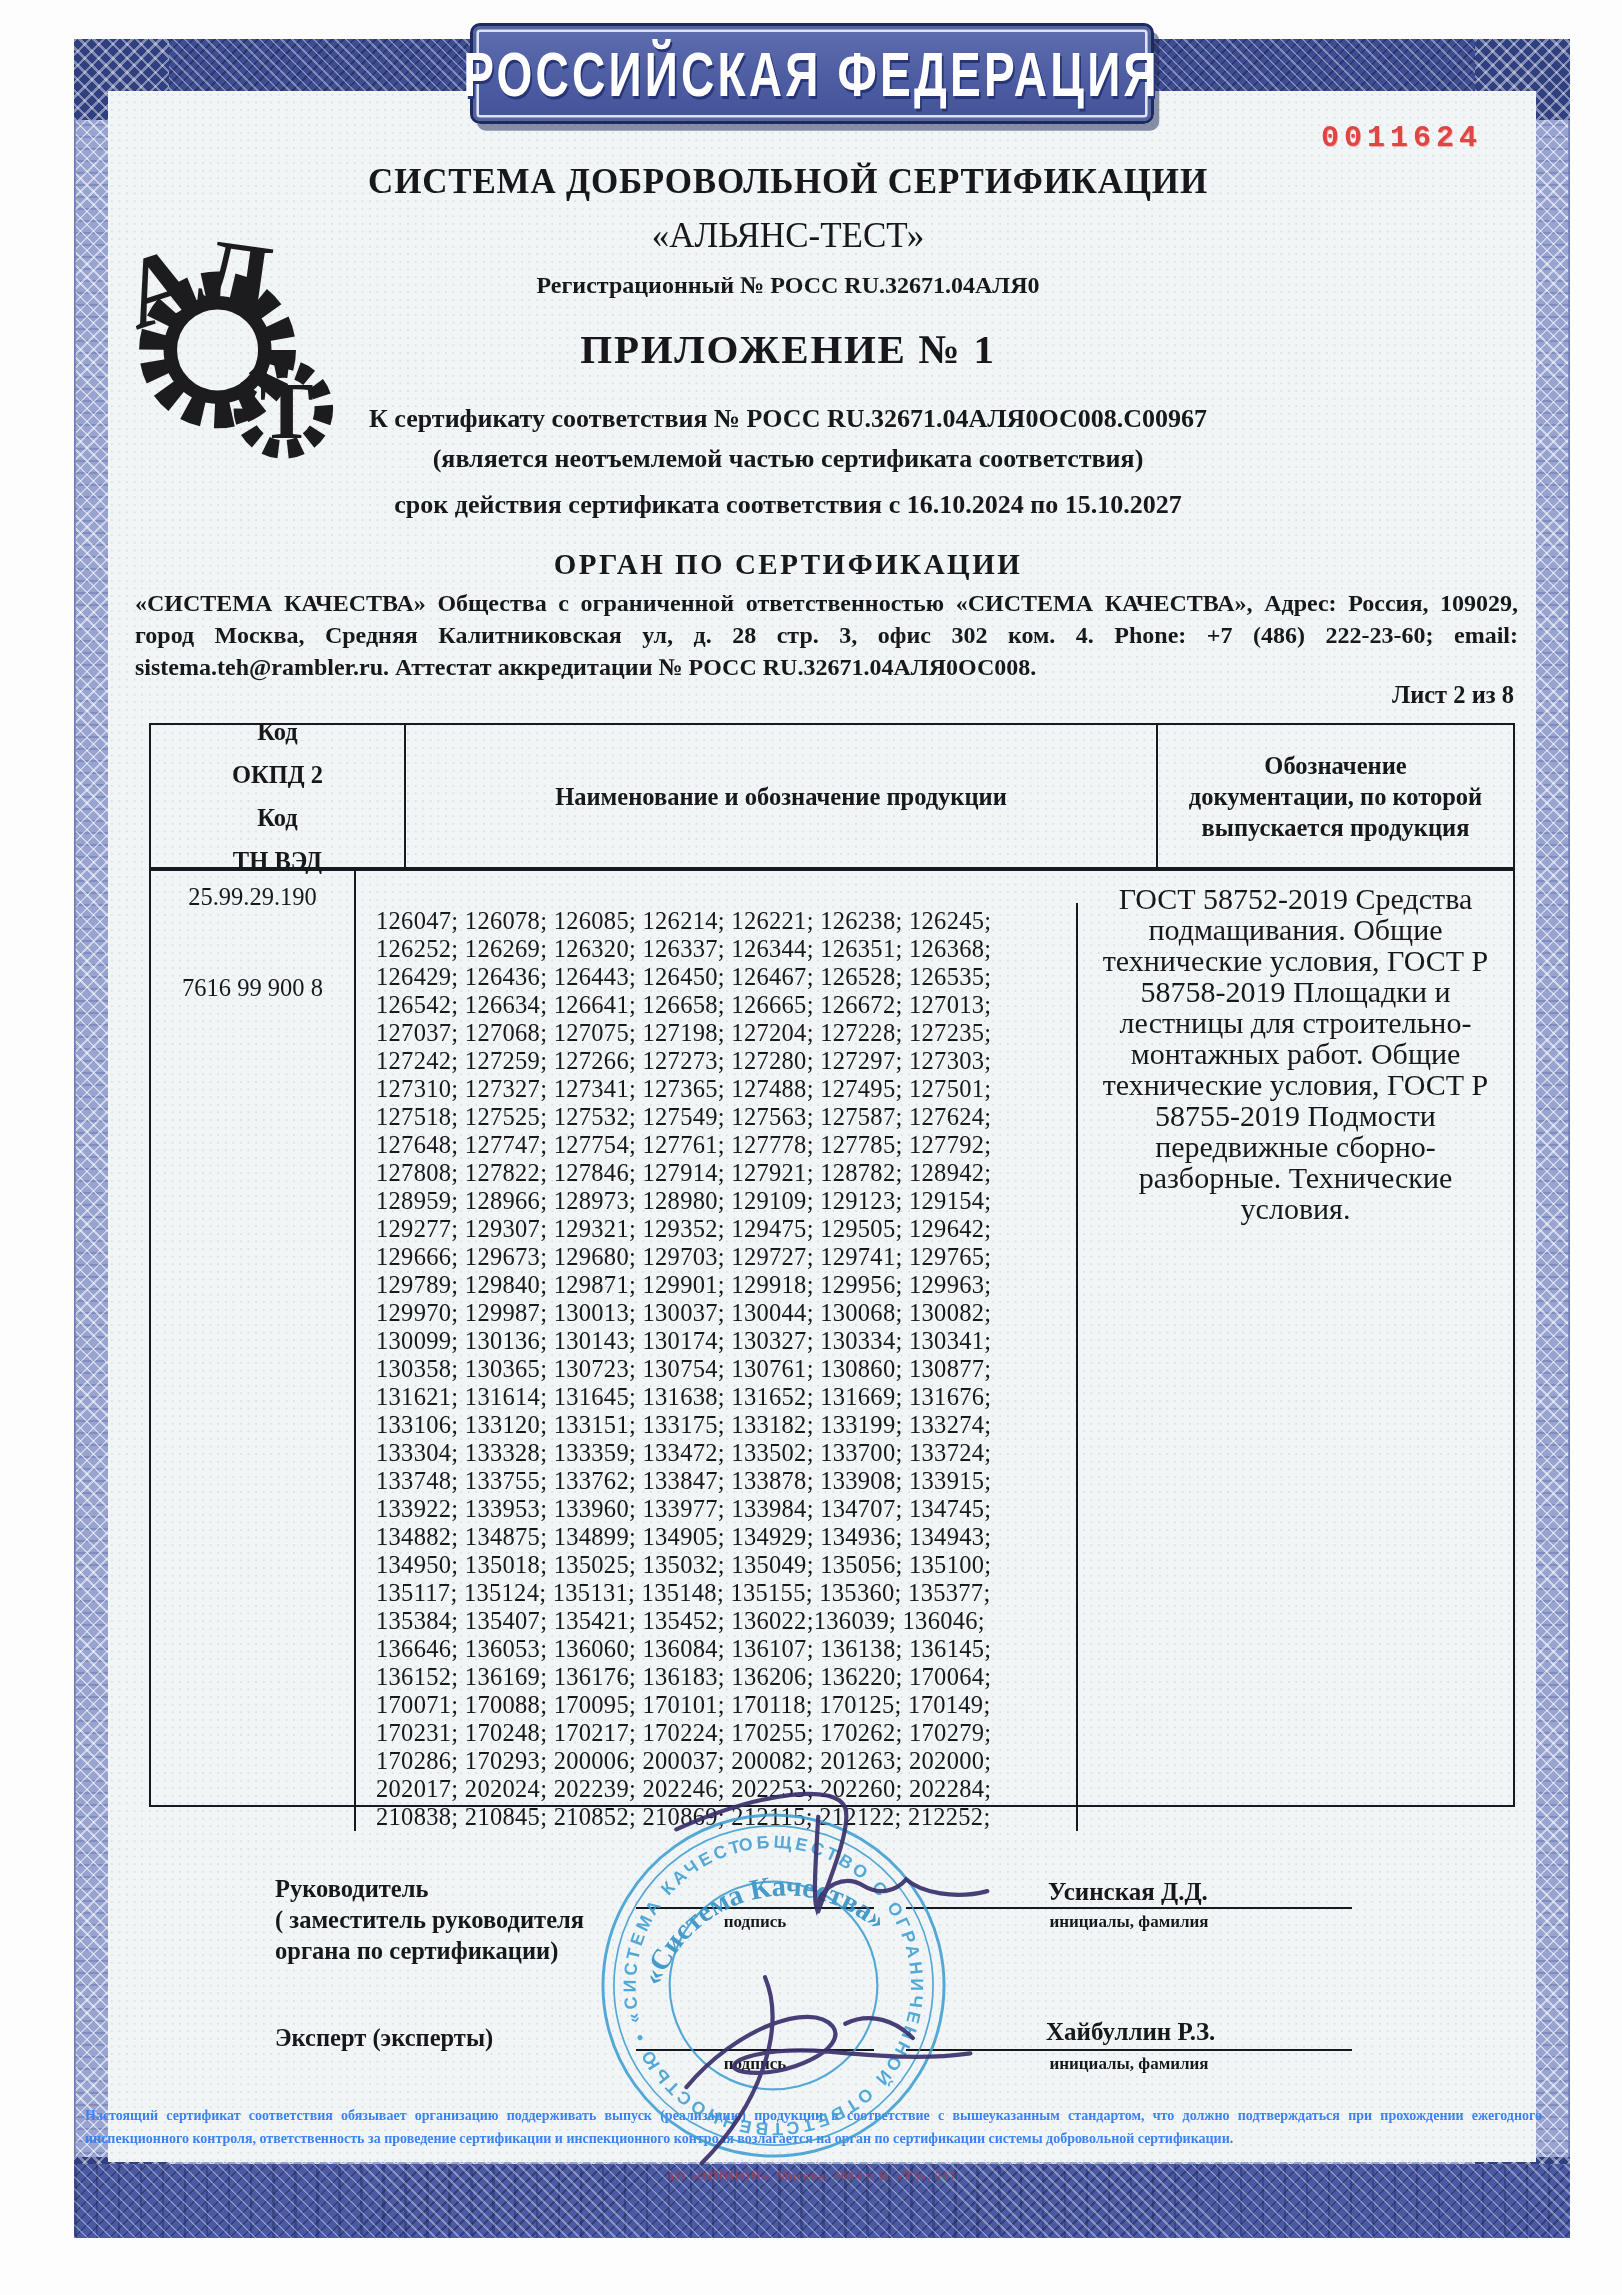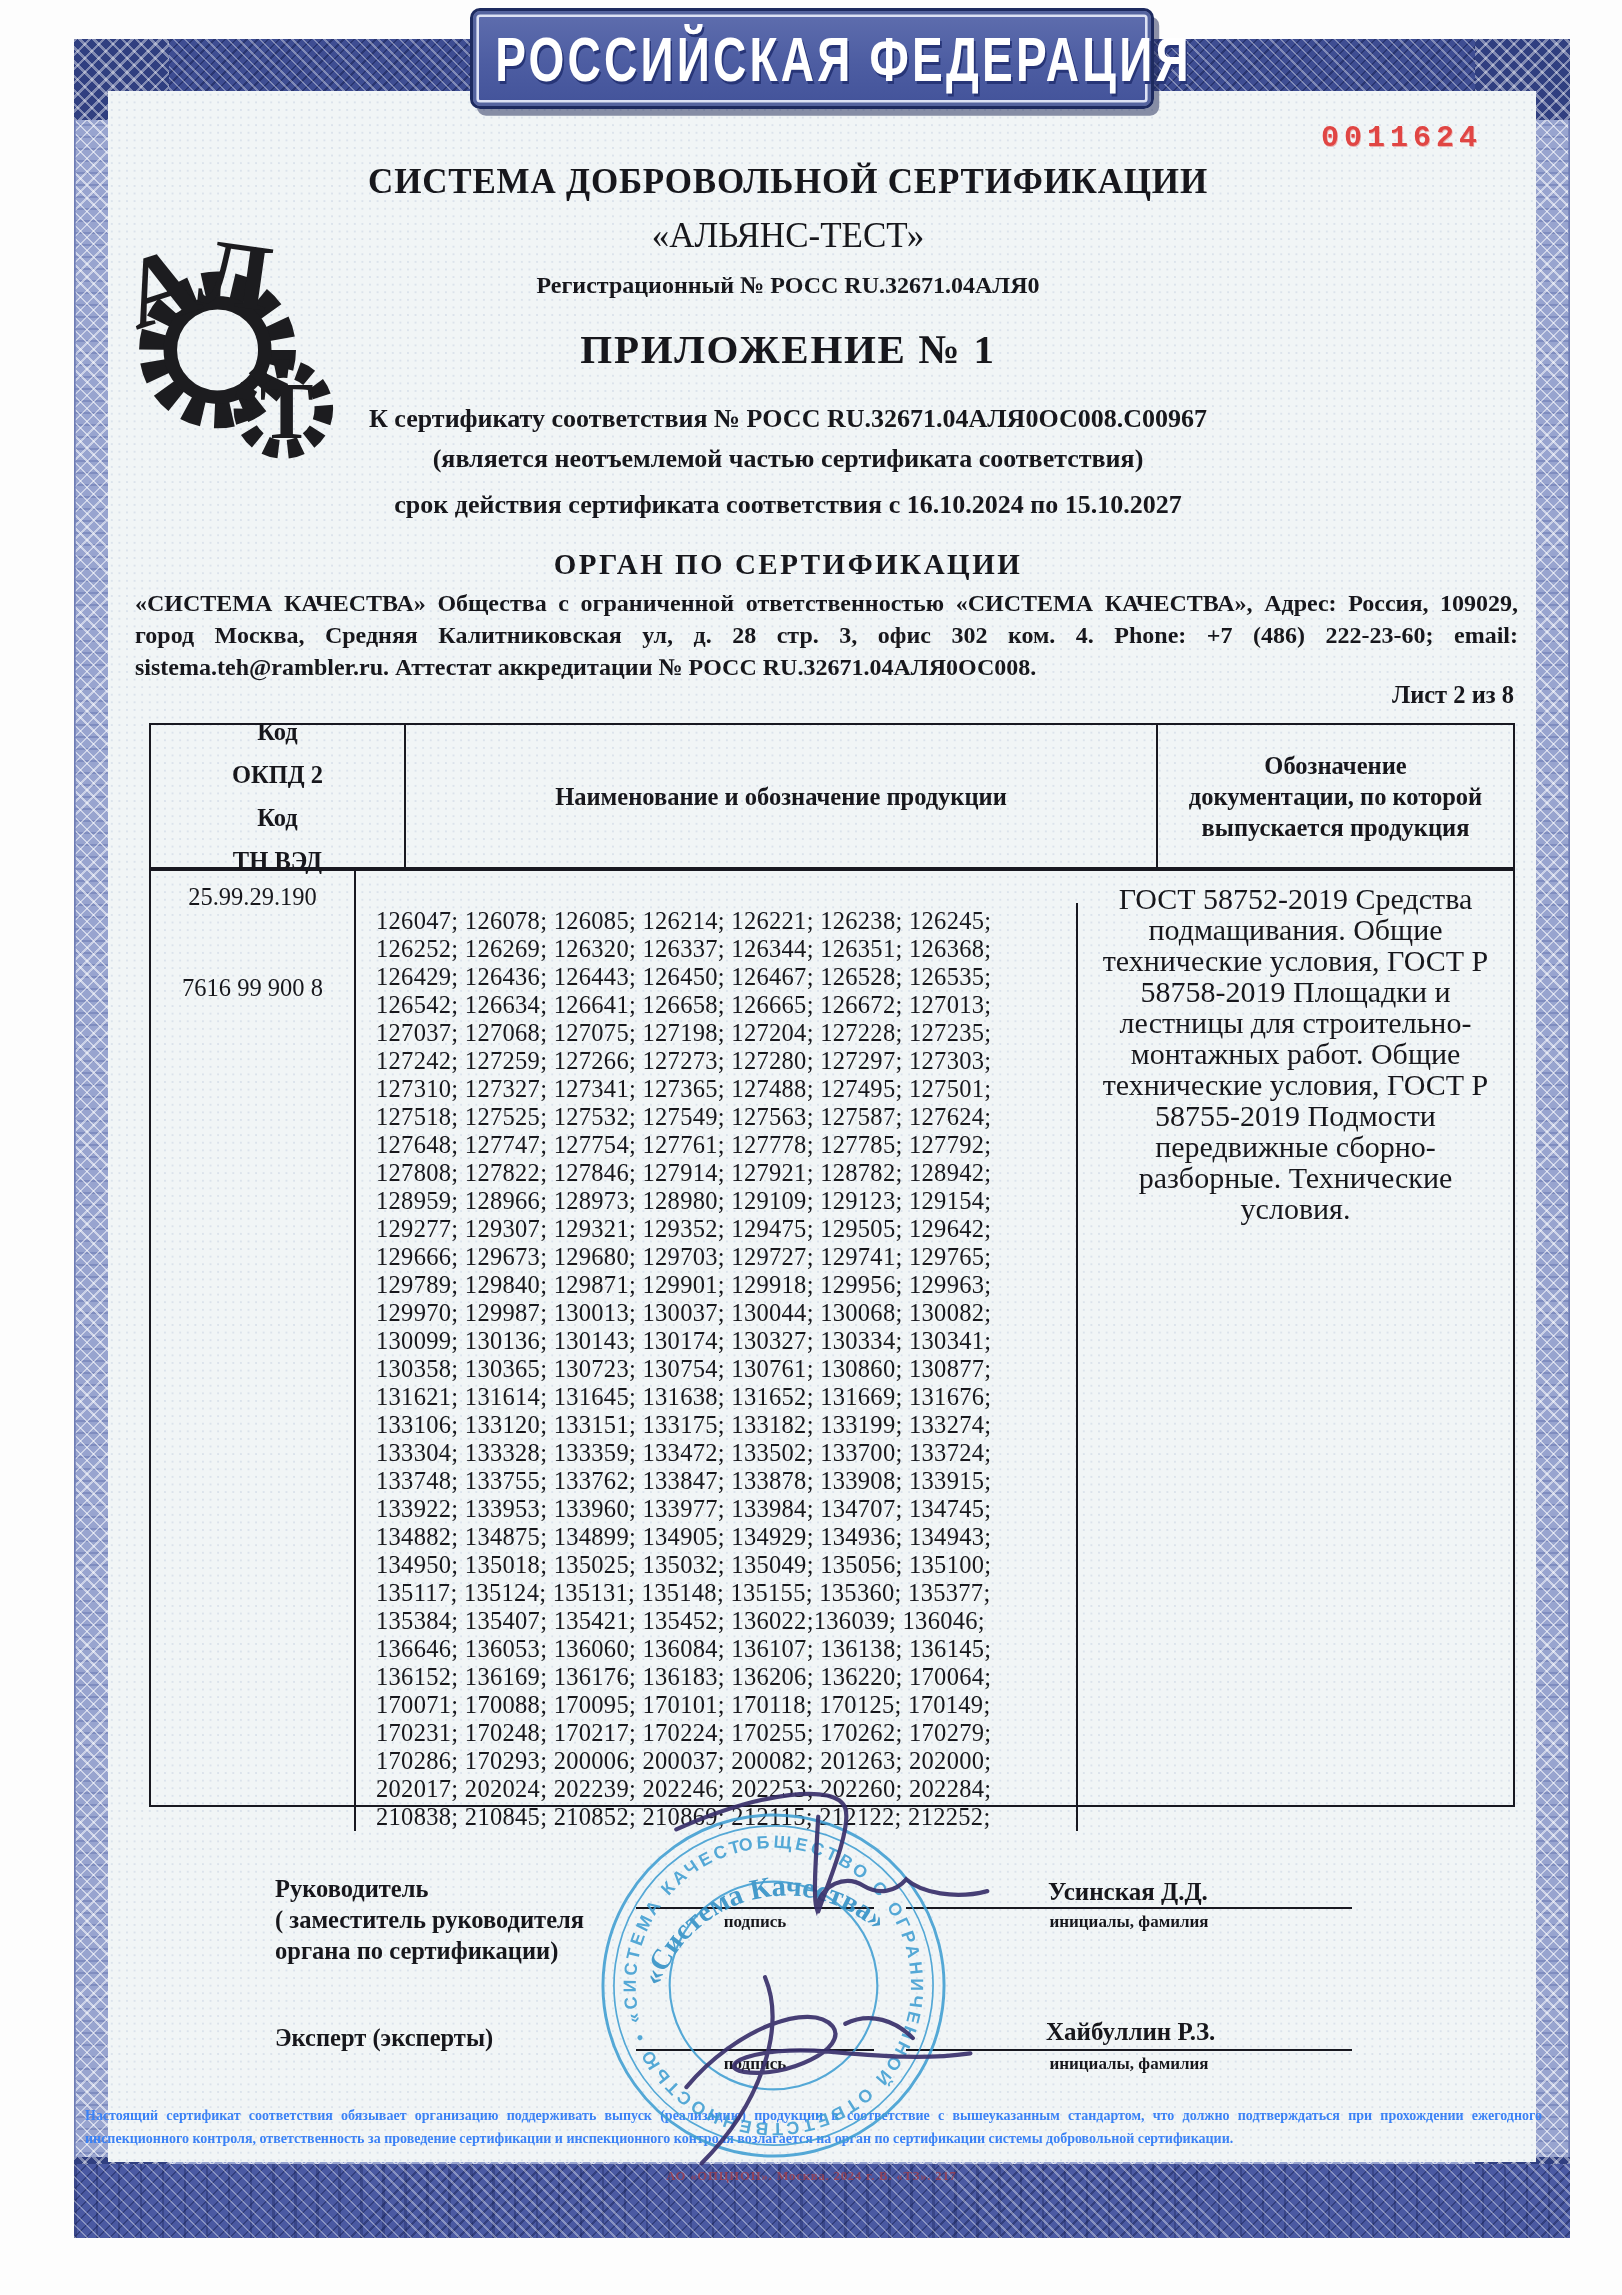--- a/index.html
+++ b/index.html
@@ -32,26 +32,26 @@
   .corner.tl{left:0;top:0}.corner.tr{right:0;top:0}
   .corner.bl{left:0;bottom:0}.corner.br{right:0;bottom:0}
 
   
   .paper{position:absolute;left:108px;top:91px;width:1428px;height:2071px;
          background-color:#f1f5f6;
          background-image:radial-gradient(rgba(110,135,180,.17) 0.8px, rgba(0,0,0,0) 1.3px);
          background-size:7.6px 7.6px;}
 
   
-  .plaque{position:absolute;left:50%;top:8px;transform:translateX(-50%);
+  .plaque{position:absolute;left:50%;top:23px;transform:translateX(-50%);
           width:678px;height:95px;z-index:6;
           background:linear-gradient(180deg,#5f6eae 0%,#4d5da2 55%,#43539a 100%);
           border:3.4px solid #1d2a5f;border-radius:10px;
           box-shadow:inset 0 0 0 3.4px #55649f, inset 0 0 0 6px #dde2f4, 6px 7.6px 0 -0.8px rgba(28,38,84,.5);
-          display:flex;align-items:center;justify-content:flex-start;}
+          display:flex;align-items:center;justify-content:center;}
   .plaque span{font-family:"Liberation Sans",sans-serif;font-weight:700;font-size:49px;color:#ffffff;
           letter-spacing:3.4px;transform:scaleY(1.28) scaleX(.94);text-shadow:1.7px 2.5px 0 #273577;white-space:nowrap;}
 
   .serial{position:absolute;left:1321px;top:121px;z-index:5;
           font-family:"Liberation Mono",monospace;font-weight:700;font-size:30px;
           color:#e04543;letter-spacing:5px;text-shadow:0.8px 0.8px 0 rgba(224,69,67,.4);}
 
   
   .cwrap{position:absolute;left:95px;width:1386px;text-align:center;z-index:4;}
   .h-system{top:162px;font-size:35px;font-weight:700;letter-spacing:0.8px;}

